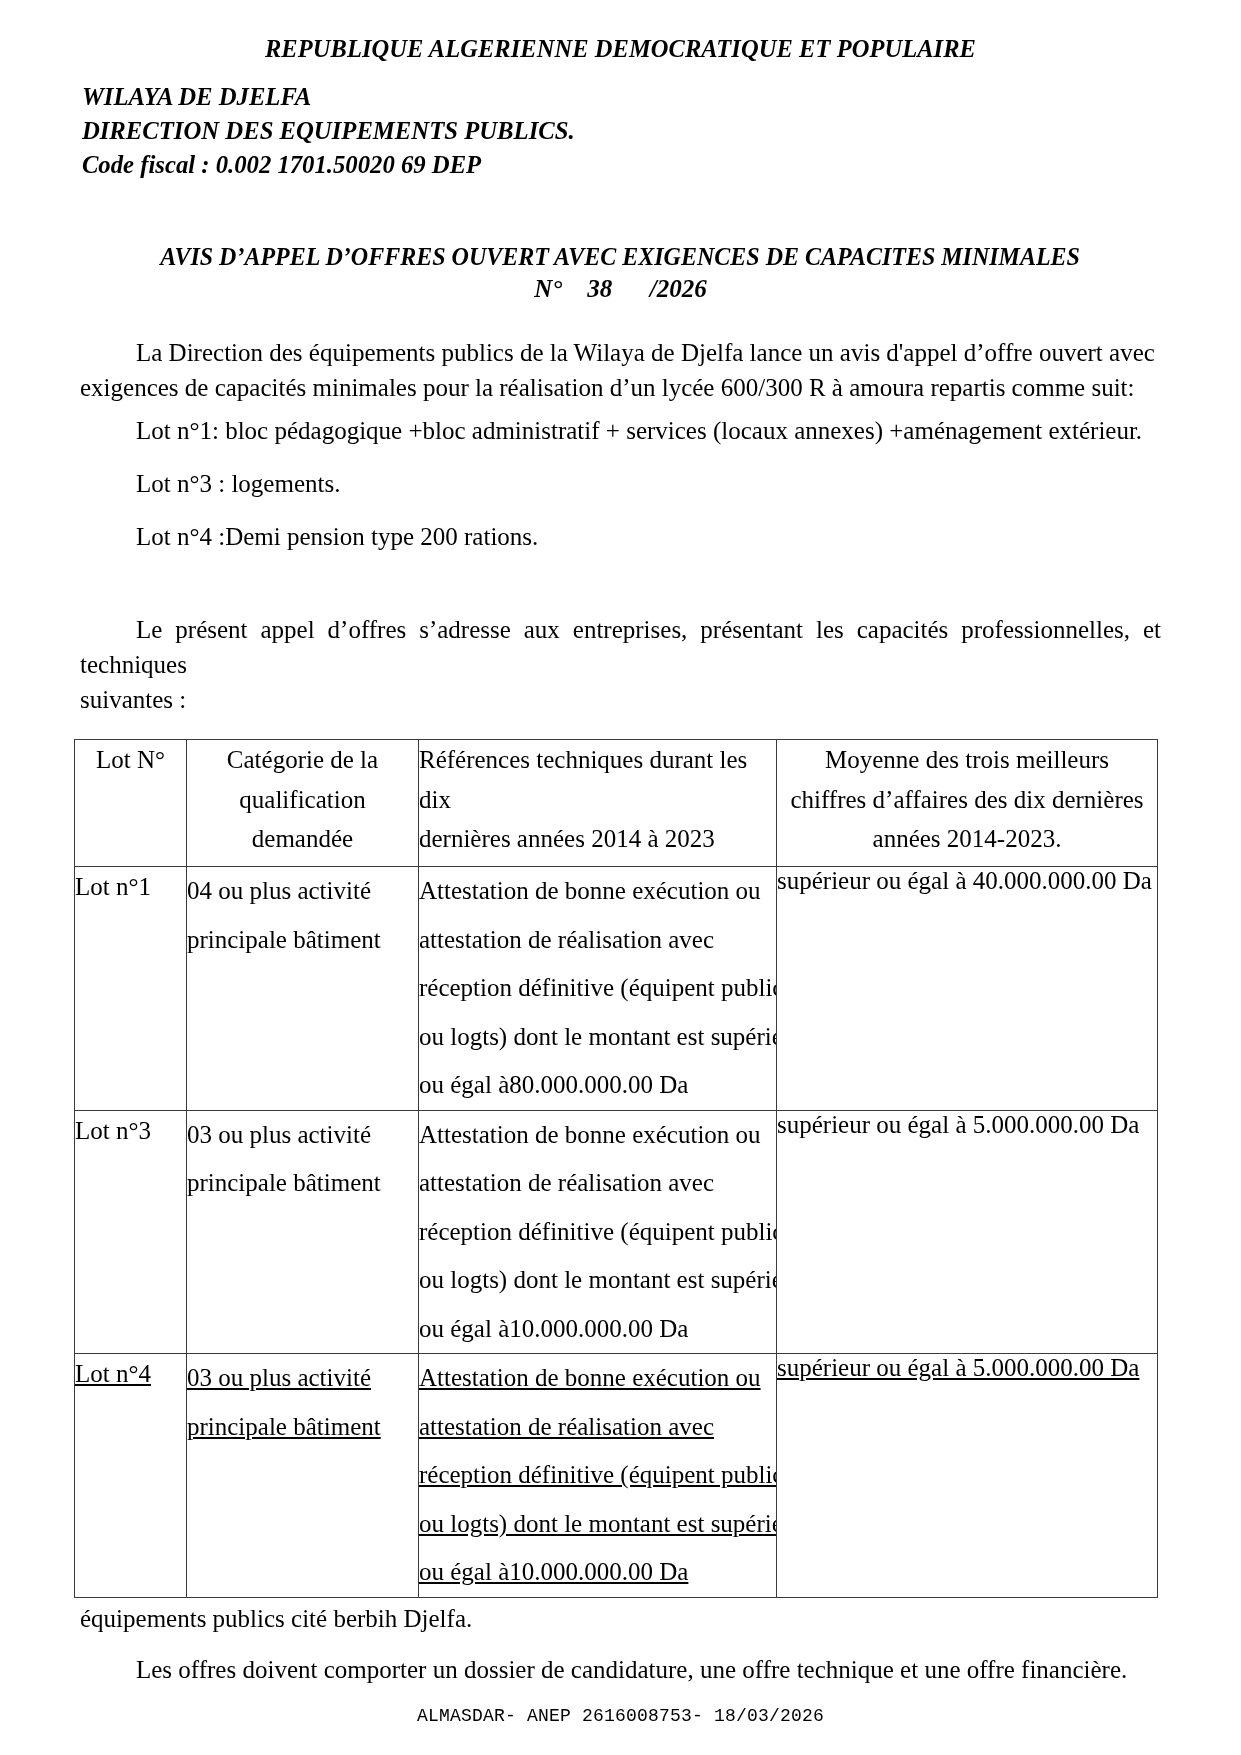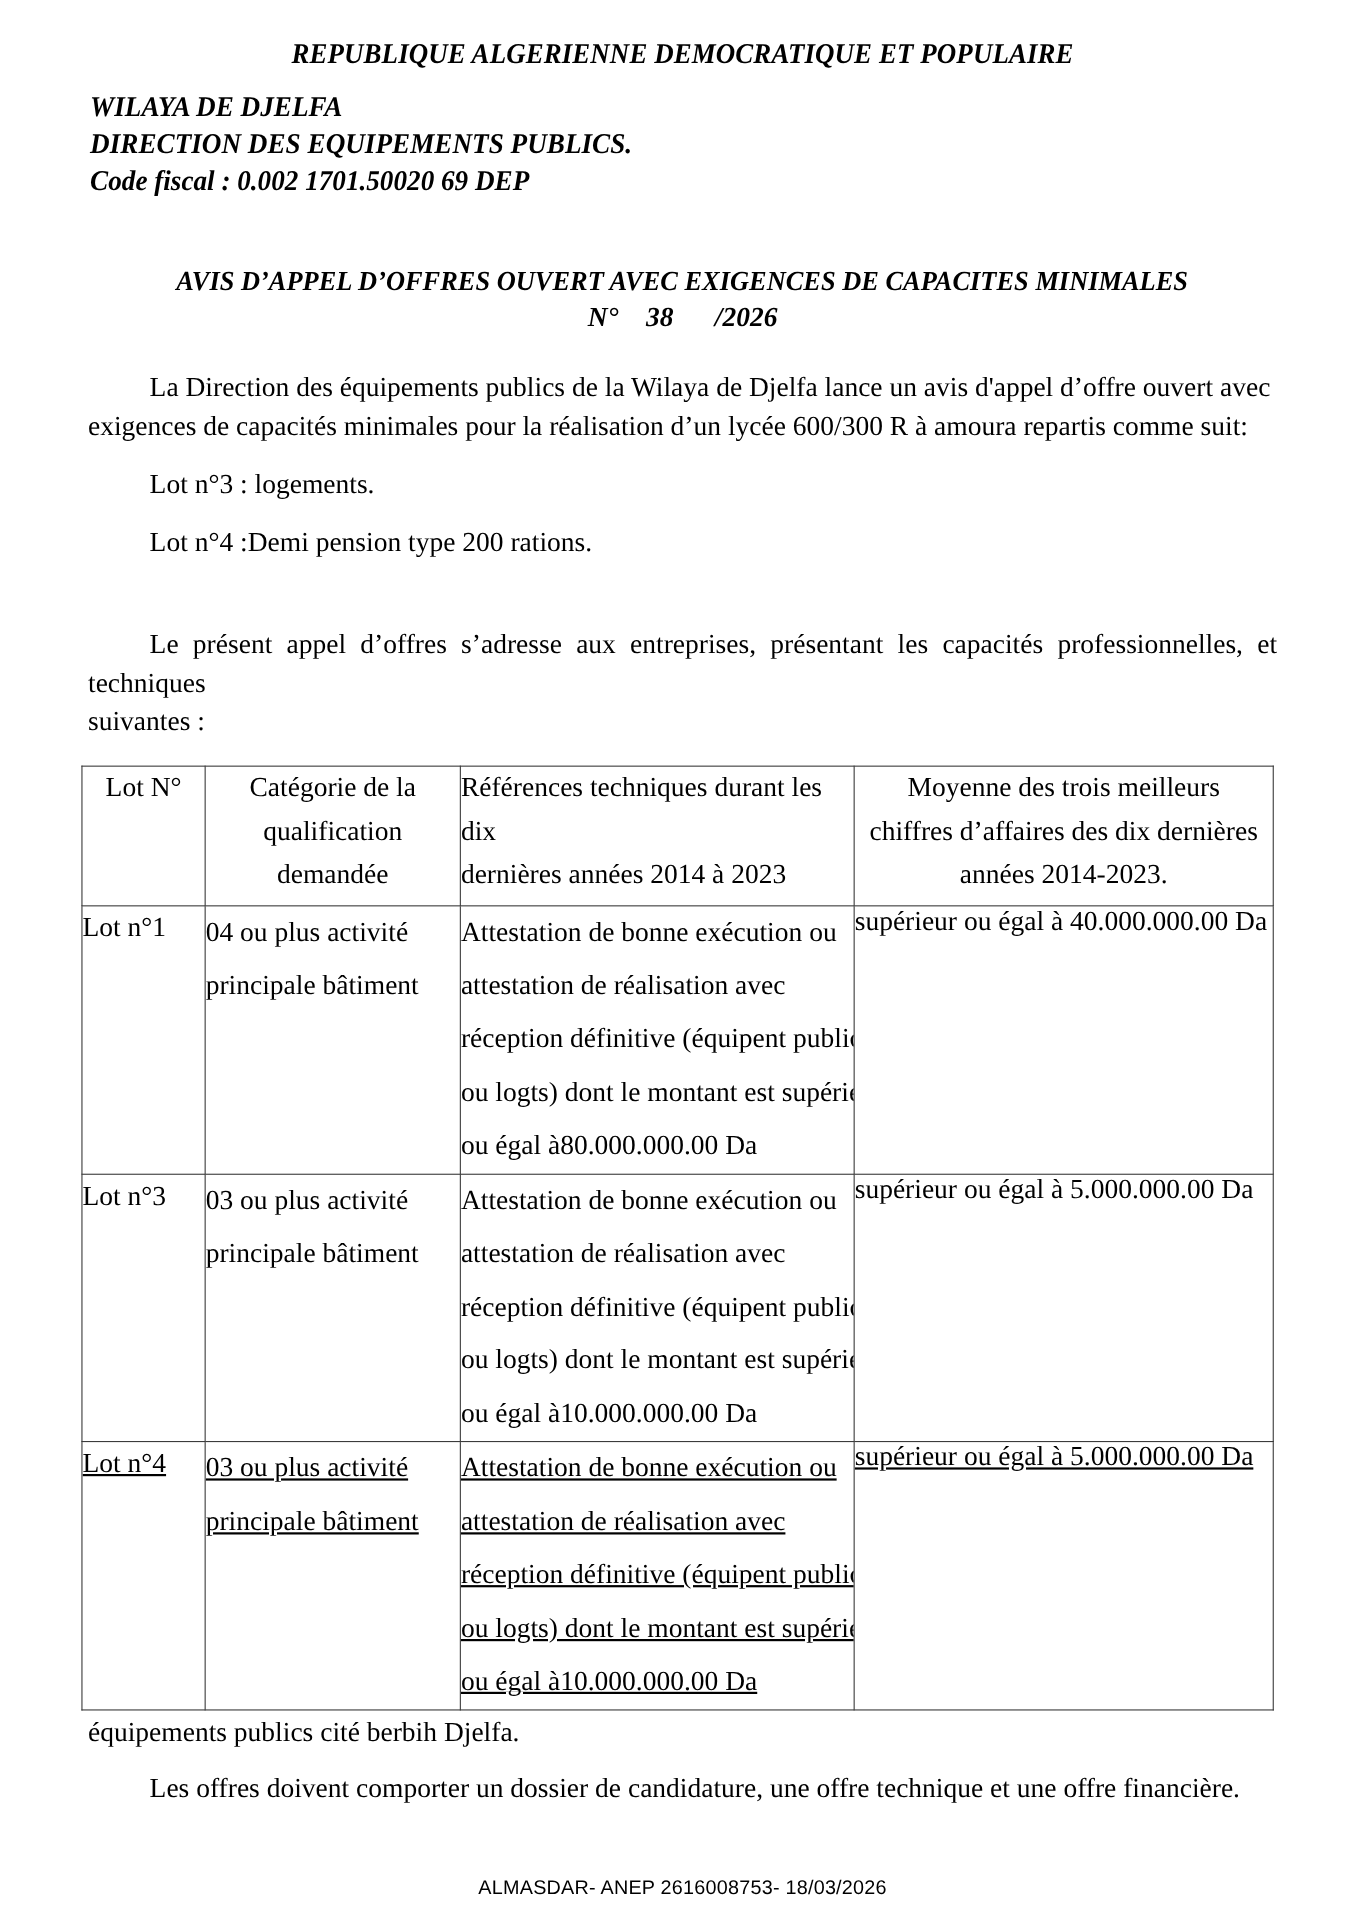--- a/index.html
+++ b/index.html
@@ -140,21 +140,21 @@
   .row-2 td { height: 192px; }
   .row-3 td { height: 192px; text-decoration: underline; }
 
   
   .footer {
     position: absolute;
     left: 0;
     right: 0;
     top: 1706px;
     text-align: center;
-    font-family: Liberation Sans, sans-serif;
+    font-family: Liberation Mono, monospace;
     font-size: 18px;
     letter-spacing: 0.2px;
   }
 </style>
 </head>
 <body>
 
 <div class="page">
 
   <div class="hdr-center">REPUBLIQUE ALGERIENNE DEMOCRATIQUE ET POPULAIRE</div>
@@ -169,20 +169,21 @@
     <div class="title-main">AVIS D’APPEL D’OFFRES OUVERT AVEC EXIGENCES DE CAPACITES MINIMALES</div>
     <div class="title-num">N°    38      /2026</div>
   </div>
 
   <div style="margin-top:32px;">
     <div class="para indent">La Direction des équipements publics de la Wilaya de Djelfa lance un avis d'appel d’offre ouvert avec</div>
     <div class="para nojust">exigences de capacités minimales pour la réalisation      d’un lycée 600/300 R à amoura  repartis comme suit:</div>
   </div>
 
   <div class="p-gap-sm">
+    <div class="para nojust indent">Lot n°1: bloc pédagogique +bloc administratif + services (locaux annexes) +aménagement extérieur.</div>
     <div class="para nojust indent p-gap">Lot n°3 : logements.</div>
     <div class="para nojust indent p-gap">Lot n°4 :Demi pension type 200 rations.</div>
   </div>
 
   <div style="margin-top:58px;">
     <div class="para indent">Le présent appel d’offres s’adresse aux entreprises, présentant les capacités professionnelles, et techniques</div>
     <div class="para nojust">suivantes :</div>
   </div>
 
   <table class="caps">

